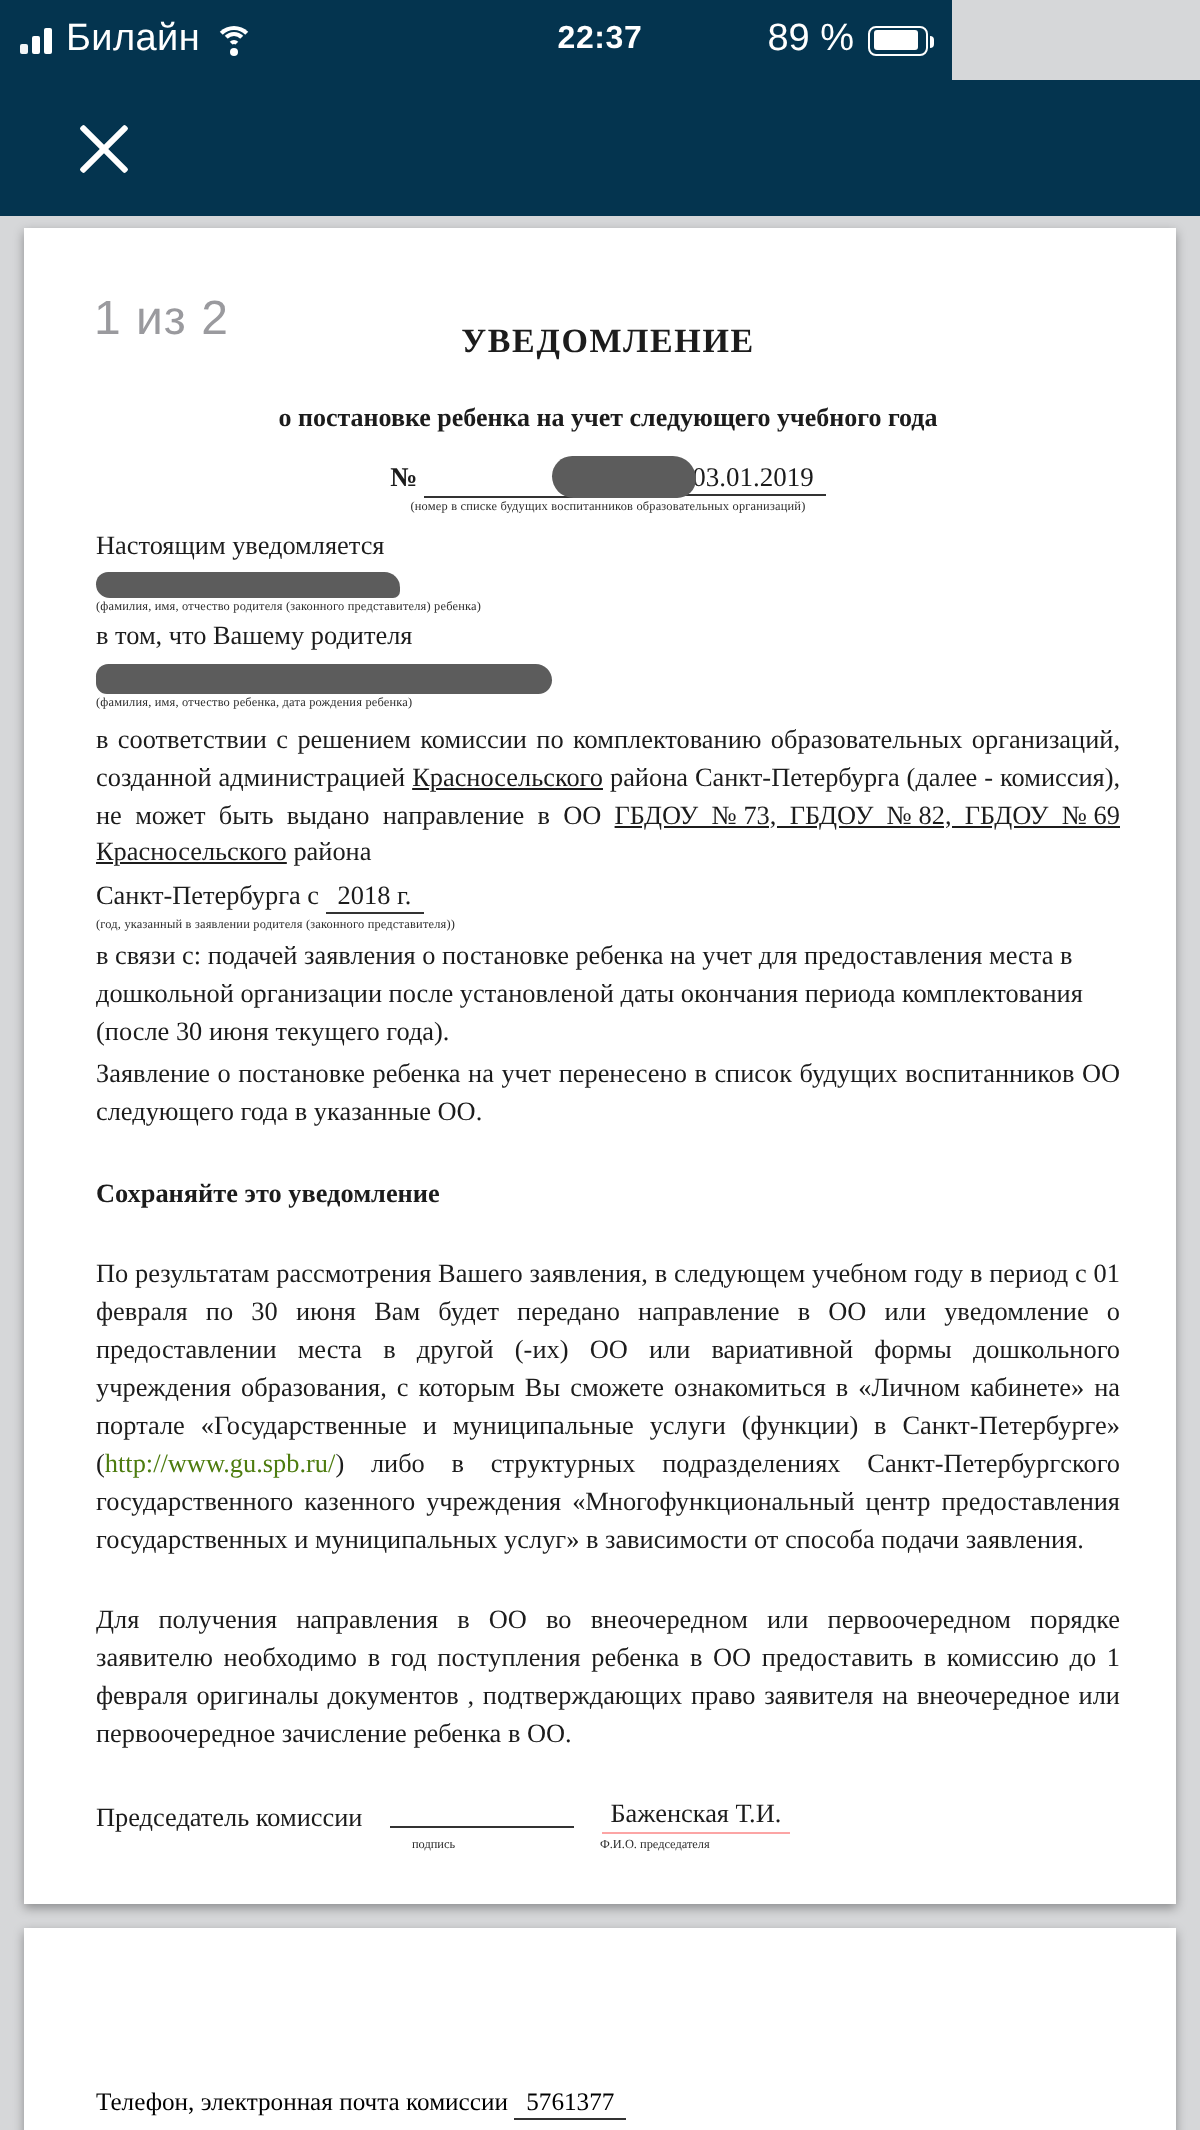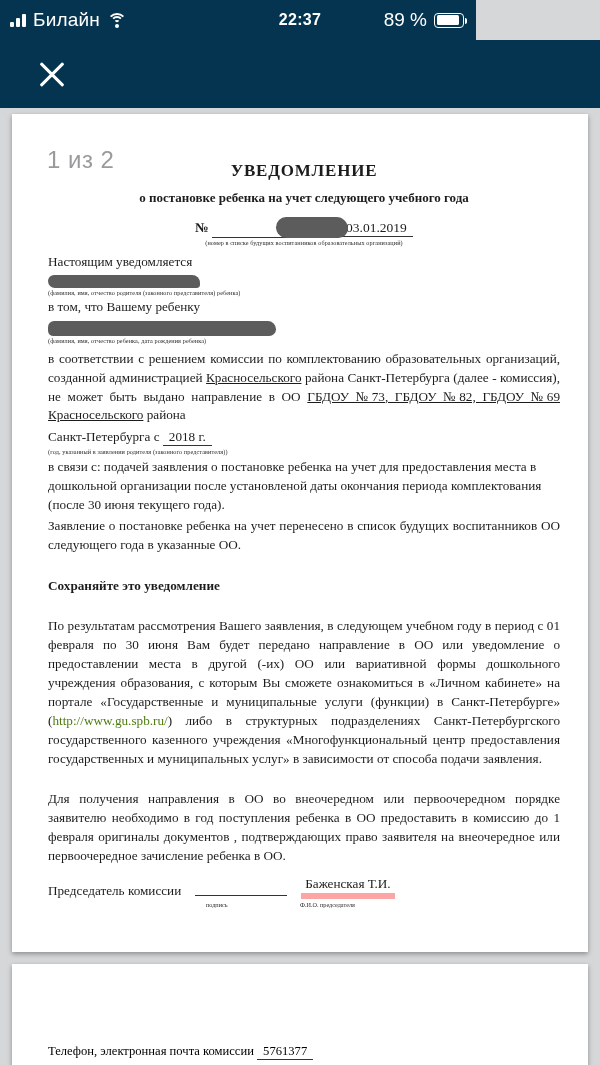--- a/index.html
+++ b/index.html
@@ -73,21 +73,21 @@
     position: absolute; left: 35px; top: 32px;
     font-family: "Liberation Sans", sans-serif;
     font-size: 24px; color: #9a9a9e; letter-spacing: .5px;
   }
 
   .doc { position: absolute; left: 36px; right: 28px; top: 44px; color: #1c1c1c; }
 
   .title { text-align: center; font-size: 17px; font-weight: bold;
            letter-spacing: .8px; margin-top: 3px; }
   .subtitle { text-align: center; font-size: 13px; font-weight: bold;
-              margin-top: 9px; }
+              margin-top: 20px; }
 
   .numline { text-align: center; margin-top: 14px; font-size: 13.5px; position: relative; }
   .numline .lbl { font-weight: bold; }
   .ul { text-decoration: underline; }
   .ul-pad { border-bottom: 1px solid #333; padding: 0 6px 1px 6px; }
 
   .cap { font-size: 6.2px; color: #2c2c2c; text-align: center; margin-top: 1px;
          letter-spacing: .1px; }
   .cap-l { text-align: left; }
 
@@ -96,25 +96,25 @@
   .bold { font-weight: bold; }
   .link { color: #4d7c0f; }
 
   
   .redact { background: #5c5c5c; }
   .r1 { width: 152px; height: 13px; margin-top: 3px; border-radius: 7px 9px 4px 8px; }
   .r2 { width: 228px; height: 15px; margin-top: 4px; border-radius: 9px 12px 10px 8px; }
   .r-num { position: absolute; left: 228px; top: -3px; width: 72px; height: 21px;
            background: #5c5c5c; border-radius: 14px 16px 13px 15px; }
 
-  .sigrow { margin-top: 10px; font-size: 13.2px; display: flex; align-items: flex-end; gap: 4px; }
+  .sigrow { margin-top: 22px; font-size: 13.2px; display: flex; align-items: flex-end; gap: 4px; }
   .sig-label { }
   .sig-blank { display: inline-block; width: 92px; border-bottom: 1px solid #333;
                margin: 0 10px 3px 10px; height: 12px; }
-  .sig-name { border-bottom: 6px solid #fca5a5; padding: 0 4px 1px 4px; }
+  .sig-name { border-bottom: 1px solid #fca5a5; padding: 0 4px 1px 4px; }
   .sigcaps { position: relative; height: 12px; margin-top: 2px; }
   .sigcaps span { position: absolute; font-size: 6.2px; color: #2c2c2c; }
   .sc1 { left: 158px; }
   .sc2 { left: 252px; }
 
   .phone { position: absolute; left: 36px; top: 80px; font-size: 12.6px; }
 </style>
 </head>
 <body>
 
@@ -168,21 +168,21 @@
           <span class="lbl">от</span>
           <span class="ul-pad">03.01.2019</span>
           <div class="r-num redact"></div>
         </div>
         <div class="cap">(номер в списке будущих воспитанников образовательных организаций)</div>
 
         <div class="para nojust" style="margin-top:7px;">Настоящим уведомляется</div>
         <div class="redact r1"></div>
         <div class="cap cap-l">(фамилия, имя, отчество родителя (законного представителя) ребенка)</div>
 
-        <div class="para nojust" style="margin-top:2px;">в том, что Вашему ребенку</div>
+        <div class="para nojust" style="margin-top:2px;">в том, что Вашему родителя</div>
         <div class="redact r2"></div>
         <div class="cap cap-l">(фамилия, имя, отчество ребенка, дата рождения ребенка)</div>
 
         <div class="para" style="margin-top:6px;">
           <span>в соответствии с решением комиссии по комплектованию образовательных организаций, созданной администрацией</span>
           <span class="ul">Красносельского</span>
           <span>района Санкт-Петербурга (далее - комиссия), не может быть выдано направление в ОО</span>
           <span class="ul">ГБДОУ №73, ГБДОУ №82, ГБДОУ №69</span>
           <span class="ul">Красносельского</span>
           <span>района</span>

